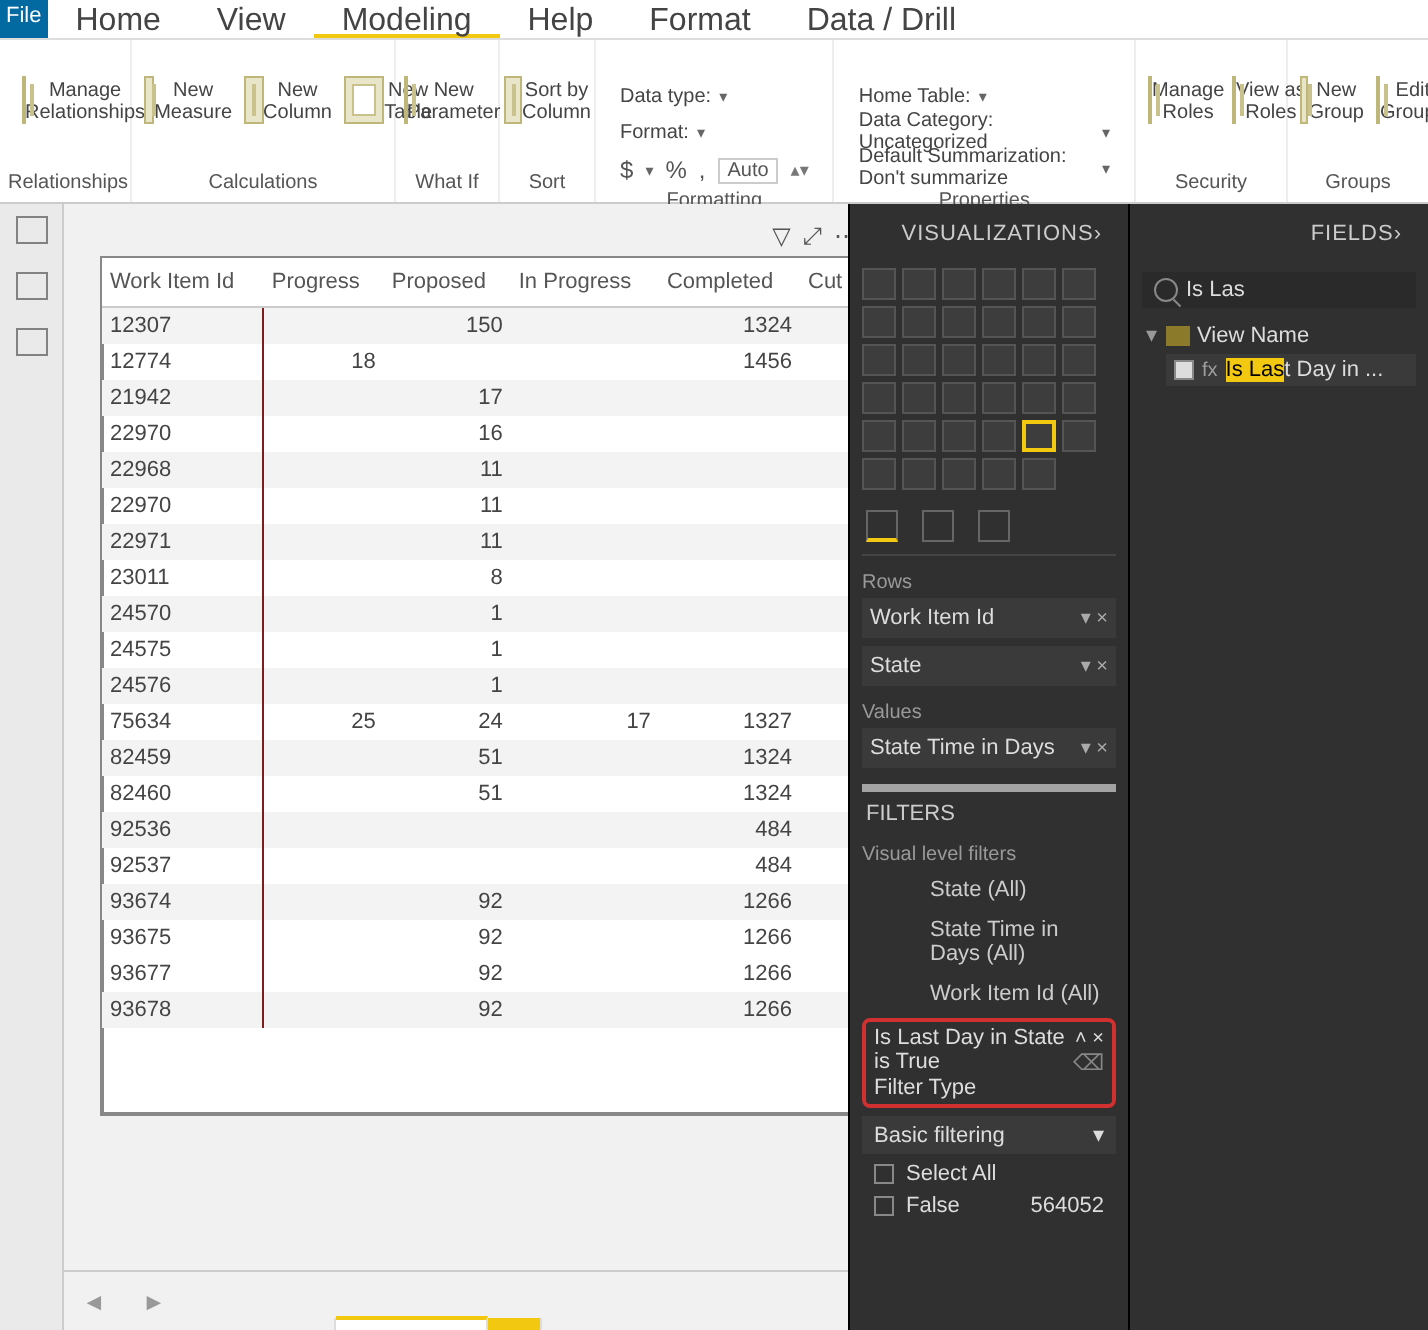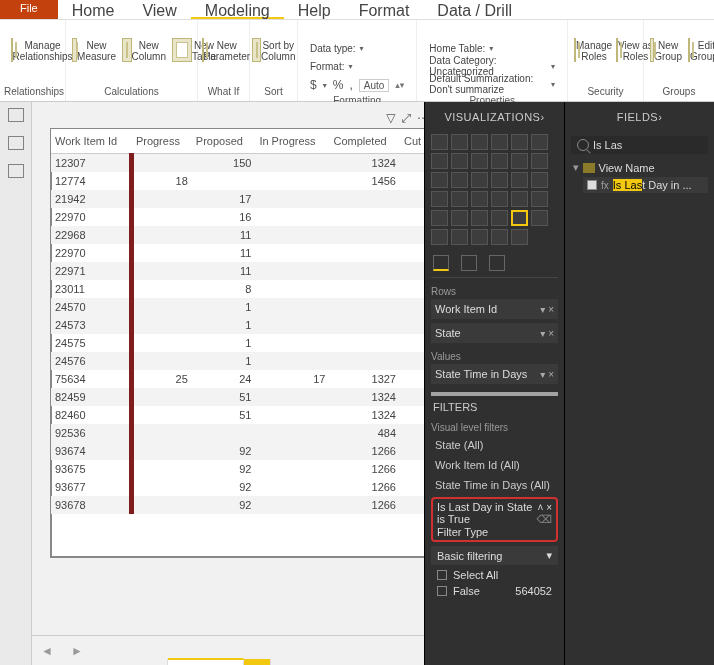--- a/index.html
+++ b/index.html
@@ -1,21 +1,21 @@
 <!DOCTYPE html>
 <html><head>
 <meta charset="utf-8">
 <style>
   * { box-sizing: border-box; margin: 0; padding: 0; font-family: "Segoe UI", Arial, sans-serif; }
   body { width: 714px; height: 665px; overflow: hidden; background: #fff; font-size: 11px; color: #333; }
   .app { display: flex; flex-direction: column; height: 100%; }
 
   
   .tabstrip { display: flex; height: 20px; border-bottom: 1px solid #ddd; background: #fff; }
-  .file-tab { background: #c2410c; color: #fff; padding: 2px 20px; font-size: 11px; }
+  .file-tab { background: #0369a1; color: #fff; padding: 2px 3px; font-size: 11px; }
   .mtab { padding: 2px 14px; font-size: 16px; color: #444; cursor: pointer; }
   .mtab.active { border-bottom: 2px solid #f2c811; }
 
   
   .ribbon { display: flex; height: 82px; border-bottom: 1px solid #ccc; background: #fff; }
   .rgroup { display: flex; flex-direction: column; padding: 2px 4px; border-right: 1px solid #eee; }
   .rgroup-body { display: flex; align-items: flex-start; gap: 6px; flex: 1; padding: 2px 2px 0 2px; margin-top: 14px; }
   .rgroup-label { text-align: center; font-size: 10px; color: #555; padding: 1px 0 2px 0; }
   .rbtn { display: flex; flex-direction: row; align-items: center; width: 44px; font-size: 10px; color: #444; text-align: center; line-height: 1.1; cursor: pointer; }
   .rbtn .ricon { width: 24px; height: 24px; margin-bottom: 2px; background: #e9e5c9; border: 1px solid #bfb77a; position: relative; }
@@ -31,52 +31,52 @@
   .leftrail .lricon { width: 16px; height: 14px; border: 1px solid #555; opacity: .7; }
 
   .canvas { flex: 1; display: flex; flex-direction: column; background: #f1f1f1; min-width: 0;}
   .canvas-area { flex: 1; padding: 26px 18px 10px 18px; overflow: hidden; position: relative;}
   .visual { background: #fff; border: 1px solid #888; box-shadow: 0 0 0 1px #888 inset; width: 380px; height: 430px; display: flex; flex-direction: column; position: relative;}
   .vis-head { position: absolute; top: -18px; right: 0; display: flex; gap: 6px; color: #555; font-size: 12px;}
   .vgrid { flex: 1; overflow: hidden; }
   .vgrid table { width: 100%; border-collapse: collapse; font-size: 11px; }
   .vgrid th { text-align: left; font-weight: normal; color: #555; border-bottom: 1px solid #ccc; padding: 6px 4px; background: #fff;}
   .vgrid td { padding: 3px 4px; text-align: right; color: #444; }
-  .vgrid td.first { text-align: left; border-right: 5px solid #7f1d1d; }
+  .vgrid td.first { text-align: left; border-right: 1px solid #7f1d1d; }
   .vgrid tr.g td { background: #f3f3f3; }
 
   
   .pagetabs { height: 30px; background: #f1f1f1; border-top: 1px solid #ccc; display: flex; align-items: center; gap: 0; }
   .ptnav { width: 30px; text-align: center; color: #999; font-size: 12px;}
   .ptab { padding: 6px 20px; font-size: 11px; color: #444; border-right: 1px solid #ddd; background: #fff0; margin-top: 40px; }
   .ptab.active { background: #fff; border-top: 2px solid #f2c811; }
   .ptab.add { background: #f2c811; padding: 6px 10px; font-weight: bold; color: #333;}
 
   
   .panels { width: 290px; background: #303030; color: #ddd; display: flex; min-width: 0;}
   .pane { display: flex; flex-direction: column; border-left: 1px solid #000; }
   .pane.viz { width: 140px; }
   .pane.fields { flex: 1; }
-  .pane-head { height: 30px; display: flex; align-items: center; justify-content: center; padding: 0 13px; font-size: 11px; letter-spacing: .5px; color: #ccc; }
+  .pane-head { height: 30px; display: flex; align-items: center; justify-content: flex-end; padding: 0 13px; font-size: 11px; letter-spacing: .5px; color: #ccc; }
   .pane-body { flex: 1; overflow: hidden; padding: 0 6px; font-size: 11px; display: flex; flex-direction: column;}
 
   .viz-icons { display: flex; flex-wrap: wrap; gap: 3px; padding: 2px 0 6px 0; }
   .vi { width: 17px; height: 16px; background: #3d3d3d; border: 1px solid #555; }
   .vi.sel { border: 1px solid #f2c811; box-shadow: 0 0 0 1px #f2c811 inset; }
 
   .mode-tabs { display: flex; gap: 12px; padding: 4px 2px 6px 2px; border-bottom: 1px solid #444; margin-bottom: 4px;}
   .mode-tab { width: 16px; height: 16px; border: 1px solid #666; }
   .mode-tab.active { border-bottom: 2px solid #f2c811; }
 
   .sect-label { font-size: 10px; color: #999; padding: 4px 0 2px 0; }
   .well { background: #3a3a3a; height: 20px; display: flex; align-items: center; justify-content: space-between; padding: 0 4px; margin-bottom: 4px;}
   .well span.x { font-size: 10px; color: #aaa; }
 
   .filters-head { height: 26px; display: flex; align-items: center; padding: 0 2px; font-size: 11px; color: #ccc; border-top: 4px solid #a3a3a3; margin-top: 4px;}
-  .filter-item { padding: 4px 4px; font-size: 11px; color: #ccc; }
+  .filter-item { padding: 4px 4px; font-size: 11px; color: #ccc; margin-left: 30px; }
   .filter-box { border: 2px solid #d03030; border-radius: 4px; padding: 2px 4px; margin: 2px 0; }
   .filter-box .fh { display: flex; justify-content: space-between; align-items: center; }
   .dd { background: #3a3a3a; padding: 3px 6px; margin: 2px 0; display: flex; justify-content: space-between; align-items: center;}
   .chk { display: flex; align-items: center; gap: 6px; padding: 2px 6px; }
   .chkbox { width: 10px; height: 10px; border: 1px solid #888; }
 
   .search { display: flex; align-items: center; gap: 4px; background: #2a2a2a; padding: 3px 6px; margin: 4px 0; }
   .search .sicon { width: 12px; height: 12px; border: 1px solid #888; border-radius: 50%; position: relative;}
   .search .sicon::after { content: ""; position: absolute; width: 5px; height: 1px; background: #888; bottom: -2px; right: -3px; transform: rotate(45deg);}
   .tree-item { display: flex; align-items: center; gap: 4px; padding: 3px 2px; }
@@ -317,28 +317,20 @@
                     <td></td>
                   </tr>
                   <tr class="g">
                     <td class="first">24570</td>
                     <td></td>
                     <td>1</td>
                     <td></td>
                     <td></td>
                     <td></td>
                   </tr>
-                  <tr class="g">
-                    <td class="first">24573</td>
-                    <td></td>
-                    <td>1</td>
-                    <td></td>
-                    <td></td>
-                    <td></td>
-                  </tr>
                   <tr>
                     <td class="first">24575</td>
                     <td></td>
                     <td>1</td>
                     <td></td>
                     <td></td>
                     <td></td>
                   </tr>
                   <tr class="g">
                     <td class="first">24576</td>
@@ -367,20 +359,28 @@
                   <tr>
                     <td class="first">82460</td>
                     <td></td>
                     <td>51</td>
                     <td></td>
                     <td>1324</td>
                     <td></td>
                   </tr>
                   <tr class="g">
                     <td class="first">92536</td>
+                    <td></td>
+                    <td></td>
+                    <td></td>
+                    <td>484</td>
+                    <td></td>
+                  </tr>
+                  <tr>
+                    <td class="first">92537</td>
                     <td></td>
                     <td></td>
                     <td></td>
                     <td>484</td>
                     <td></td>
                   </tr>
                   <tr class="g">
                     <td class="first">93674</td>
                     <td></td>
                     <td>92</td>
@@ -486,22 +486,22 @@
             </div>
           <div class="sect-label">Values</div>
           <div class="well">
               <span>State Time in Days</span>
               <span class="x">▾ ×</span>
             </div>
 
           <div class="filters-head">FILTERS</div>
           <div class="sect-label">Visual level filters</div>
           <div class="filter-item">State  (All)</div>
+          <div class="filter-item">State Time in Days  (All)</div>
           <div class="filter-item">Work Item Id  (All)</div>
-          <div class="filter-item">State Time in Days  (All)</div>
           <div class="filter-box">
             <div class="fh">
                 <span>Is Last Day in State</span>
                 <span style="font-size:10px">˄ ×</span>
               </div>
             <div style="display:flex;justify-content:space-between">
                 <span>is True</span>
                 <span style="opacity:.5">⌫</span>
               </div>
             <div>Filter Type</div>

